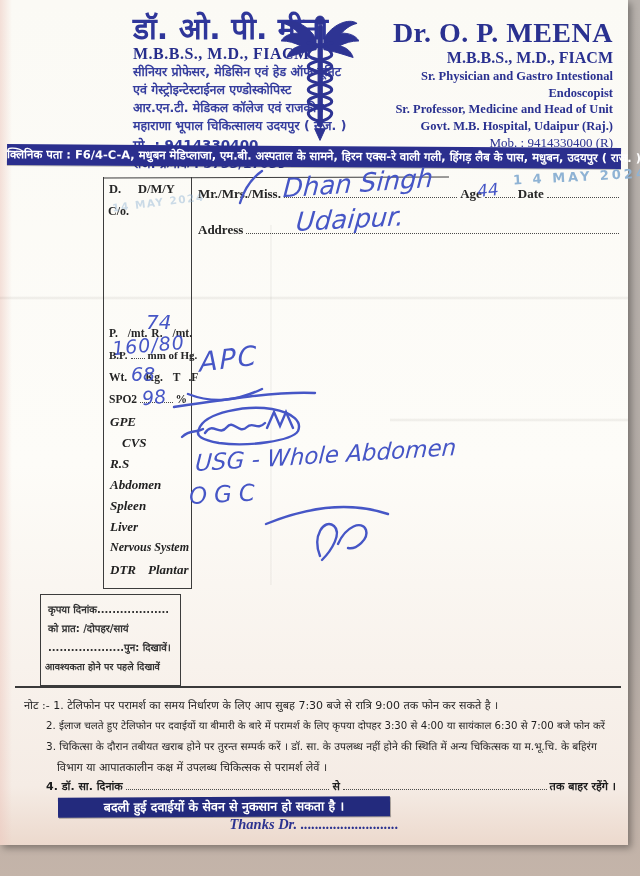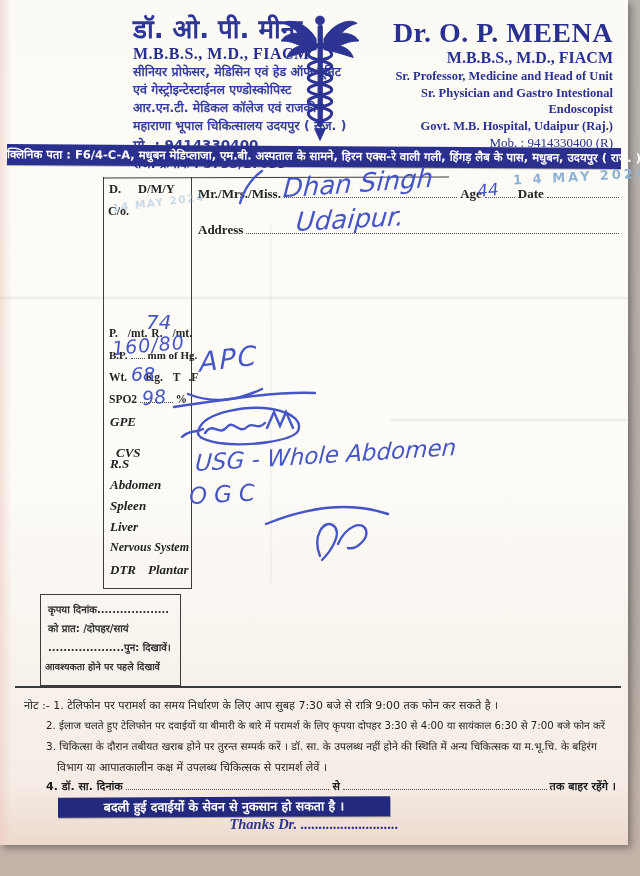--- a/index.html
+++ b/index.html
@@ -14,21 +14,21 @@
     box-shadow:3px 3px 7px rgba(0,0,0,.35);
   }
   .paper-edge-left{position:absolute;left:0;top:0;bottom:0;width:12px;
     background:linear-gradient(90deg,rgba(236,200,190,.55),rgba(236,200,190,0));}
   .crease{position:absolute;pointer-events:none;}
   .crease.v{width:3px;background:linear-gradient(90deg,rgba(0,0,0,0),rgba(90,80,70,.10),rgba(255,255,255,.25),rgba(0,0,0,0));}
   .crease.h{height:4px;background:linear-gradient(180deg,rgba(0,0,0,0),rgba(90,80,70,.10),rgba(0,0,0,0));}
 
   
   .hdr-left{position:absolute;left:133px;top:14px;color:#2f369a;}
-  .hdr-left .nm{font-family:"DejaVu Sans",sans-serif;font-weight:bold;font-size:26px;line-height:30px;color:#2f369a;}
+  .hdr-left .nm{font-family:"DejaVu Sans",sans-serif;font-weight:bold;font-size:30px;line-height:30px;color:#2f369a;}
   .hdr-left .deg{font-weight:bold;font-size:16px;letter-spacing:.5px;color:#272e8c;margin-top:1px;}
   .hdr-left .ln{font-family:"DejaVu Sans",sans-serif;font-weight:bold;font-size:12.5px;line-height:18px;color:#373f9f;}
   .hdr-left .mob{font-family:"DejaVu Sans",sans-serif;font-weight:bold;font-size:13.5px;line-height:20px;color:#323a9c;}
   .hdr-left .reg{font-family:"DejaVu Sans",sans-serif;font-weight:bold;font-size:12.5px;line-height:18px;color:#323a9c;}
 
   .hdr-right{position:absolute;left:355px;top:18px;width:258px;text-align:right;color:#2a3190;}
   .hdr-right .nm{font-weight:bold;font-size:28px;line-height:30px;letter-spacing:.5px;}
   .hdr-right .deg{font-weight:bold;font-size:16px;line-height:20px;}
   .hdr-right .ln{font-weight:bold;font-size:12.5px;line-height:16.5px;}
   .hdr-right .mob,.hdr-right .rmc{font-weight:normal;font-size:13px;line-height:17px;}
@@ -101,22 +101,22 @@
       <g fill="none" stroke-width="3.1" stroke-linecap="round">
         <path d="M28,31 C40,33 52,37 52,43 C52,49 28,49 28,55 C28,61 52,61 52,67 C52,73 28,73 28,79 C28,85 52,85 52,91 C52,97 28,97 28,103 C28,108 36,111 40,111"></path>
         <path d="M52,31 C40,33 28,37 28,43 C28,49 52,49 52,55 C52,61 28,61 28,67 C28,73 52,73 52,79 C52,85 28,85 28,91 C28,97 52,97 52,103 C52,108 44,111 40,111"></path>
       </g>
     </g>
   </svg>
 
   <div class="hdr-right">
     <div class="nm">Dr. O. P. MEENA</div>
     <div class="deg">M.B.B.S., M.D., FIACM</div>
+    <div class="ln">Sr. Physician and Gastro Intestional Endoscopist</div>
     <div class="ln">Sr. Professor, Medicine and Head of Unit</div>
-    <div class="ln">Sr. Physician and Gastro Intestional Endoscopist</div>
     <div class="ln">Govt. M.B. Hospital, Udaipur (Raj.)</div>
     <div class="mob">Mob. : 9414330400 (R)</div>
     <div class="rmc">RMC : 5733/17039</div>
   </div>
 
   <div class="band">क्लिनिक पता : F6/4-C-A, मधुबन मेडिप्लाजा, एम.बी. अस्पताल के सामने, हिरन एक्स-रे वाली गली, हिंगड़ लैब के पास, मधुबन, उदयपुर ( राज. )</div>
 
   <div class="topline"></div>
   <div class="exam-box"></div>
   <div class="rem-box"></div>
@@ -171,21 +171,21 @@
   </div>
   <span class="hw" style="left:131px;top:363px;font-size:19px;">68</span>
   <div class="frow" style="left:109px;top:393px;width:78px;font-size:11.5px;">
     <span>SPO2</span>
     <span class="leader" style="flex:1;"></span>
     <span>%</span>
   </div>
   <span class="hw" style="left:142px;top:386px;font-size:19px;transform:rotate(-6deg);">98</span>
 
   <span class="exam" style="left:110px;top:414px;">GPE</span>
-  <span class="exam" style="left:116px;top:435px;margin-top:10px;">CVS</span>
+  <span class="exam" style="left:122px;top:435px;">CVS</span>
   <span class="exam" style="left:110px;top:456px;">R.S</span>
   <span class="exam" style="left:110px;top:477px;">Abdomen</span>
   <span class="exam" style="left:110px;top:498px;text-align:center;">Spleen</span>
   <span class="exam" style="left:110px;top:519px;">Liver</span>
   <span class="exam" style="left:110px;top:540px;font-size:12px;">Nervous System</span>
   <span class="exam" style="left:110px;top:562px;">DTR</span>
   <span class="exam" style="left:148px;top:562px;">Plantar</span>
 
   <span class="rem-text" style="top:602px;font-size:10px;">कृपया दिनांक...................</span>
   <span class="rem-text" style="top:621px;font-size:10px;">को प्रात: /दोपहर/सायं</span>

